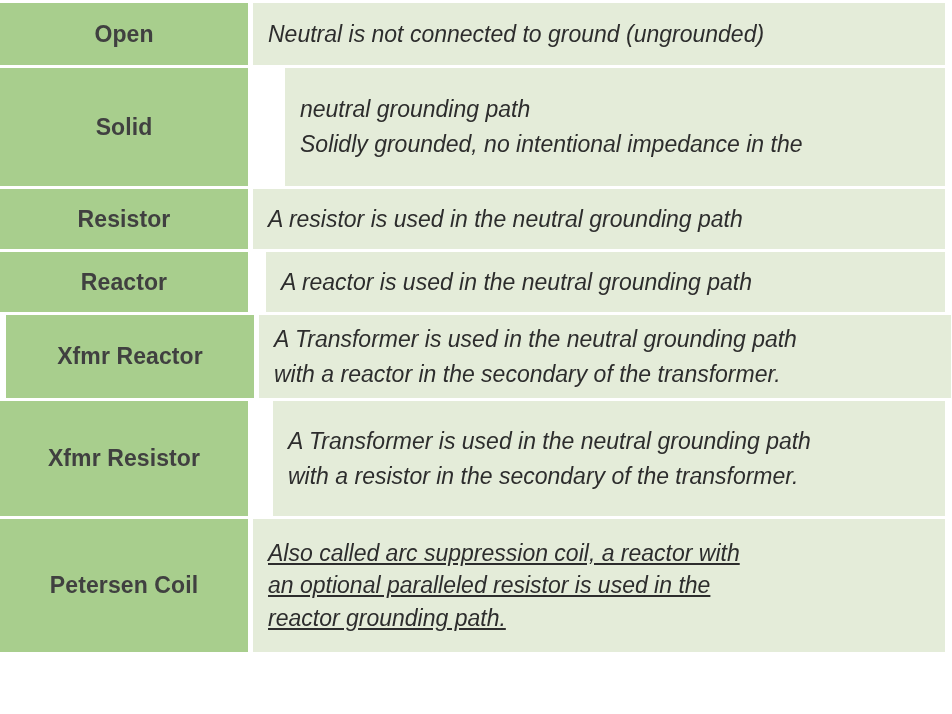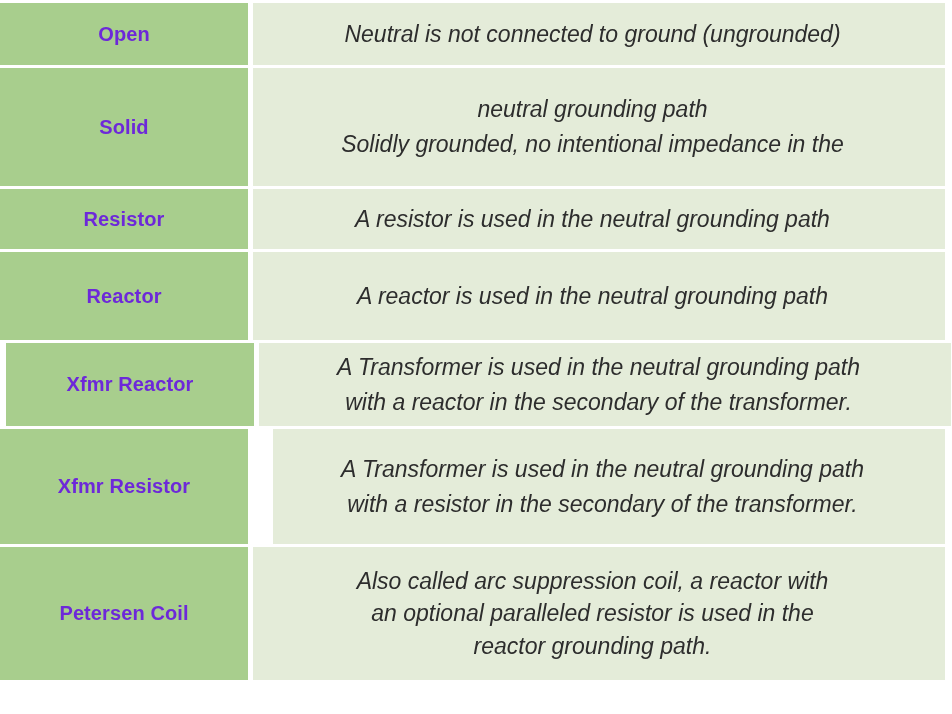--- a/index.html
+++ b/index.html
@@ -34,23 +34,23 @@
     flex: 0 0 auto;
   }
   .row:last-child {
     margin-bottom: 0;
   }
 
   .cell-term {
     width: 248px;
     flex: 0 0 248px;
     background: #a8ce8d;
-    color: #6d28d9;
+    color: #404040;
     font-weight: bold;
-    font-size: 20px;
+    font-size: 23px;
     letter-spacing: 0.1px;
     display: flex;
     align-items: center;
     justify-content: center;
     text-align: center;
     box-sizing: border-box;
     padding: 2px 6px;
   }
 
   .cell-desc {
@@ -60,38 +60,37 @@
     background: #e4ecd9;
     color: #2d2d2d;
     font-style: italic;
     font-size: 23px;
     line-height: 1.52;
     display: flex;
     flex-direction: column;
     justify-content: center;
     box-sizing: border-box;
     padding: 2px 28px 2px 15px;
-    align-items: center;
   }
 
   .desc-line {
     display: block;
     white-space: nowrap;
   }
 
   
   .r0 { height: 62px; }
-  .r1 { height: 118px; }
+  .r1 { height: 118px; gap: 32px; }
   .r2 { height: 60px; }
-  .r3 { height: 88px; }
+  .r3 { height: 60px; gap: 13px; }
   .r4 { height: 83px; margin-left: 6px; }
   .r5 { height: 115px; gap: 20px; }
   .r6 { height: 133px; margin-bottom: 0; }
 
-  .r6 .cell-desc { line-height: 1.42; }
+  .r6 .cell-desc { line-height: 1.42; text-decoration: underline; }
 </style>
 </head>
 <body>
 
 <div class="grounding-table">
 
   <div class="row r0">
     <div class="cell-term">Open</div>
     <div class="cell-desc">
       <span class="desc-line">Neutral is not connected to ground (ungrounded)</span>

